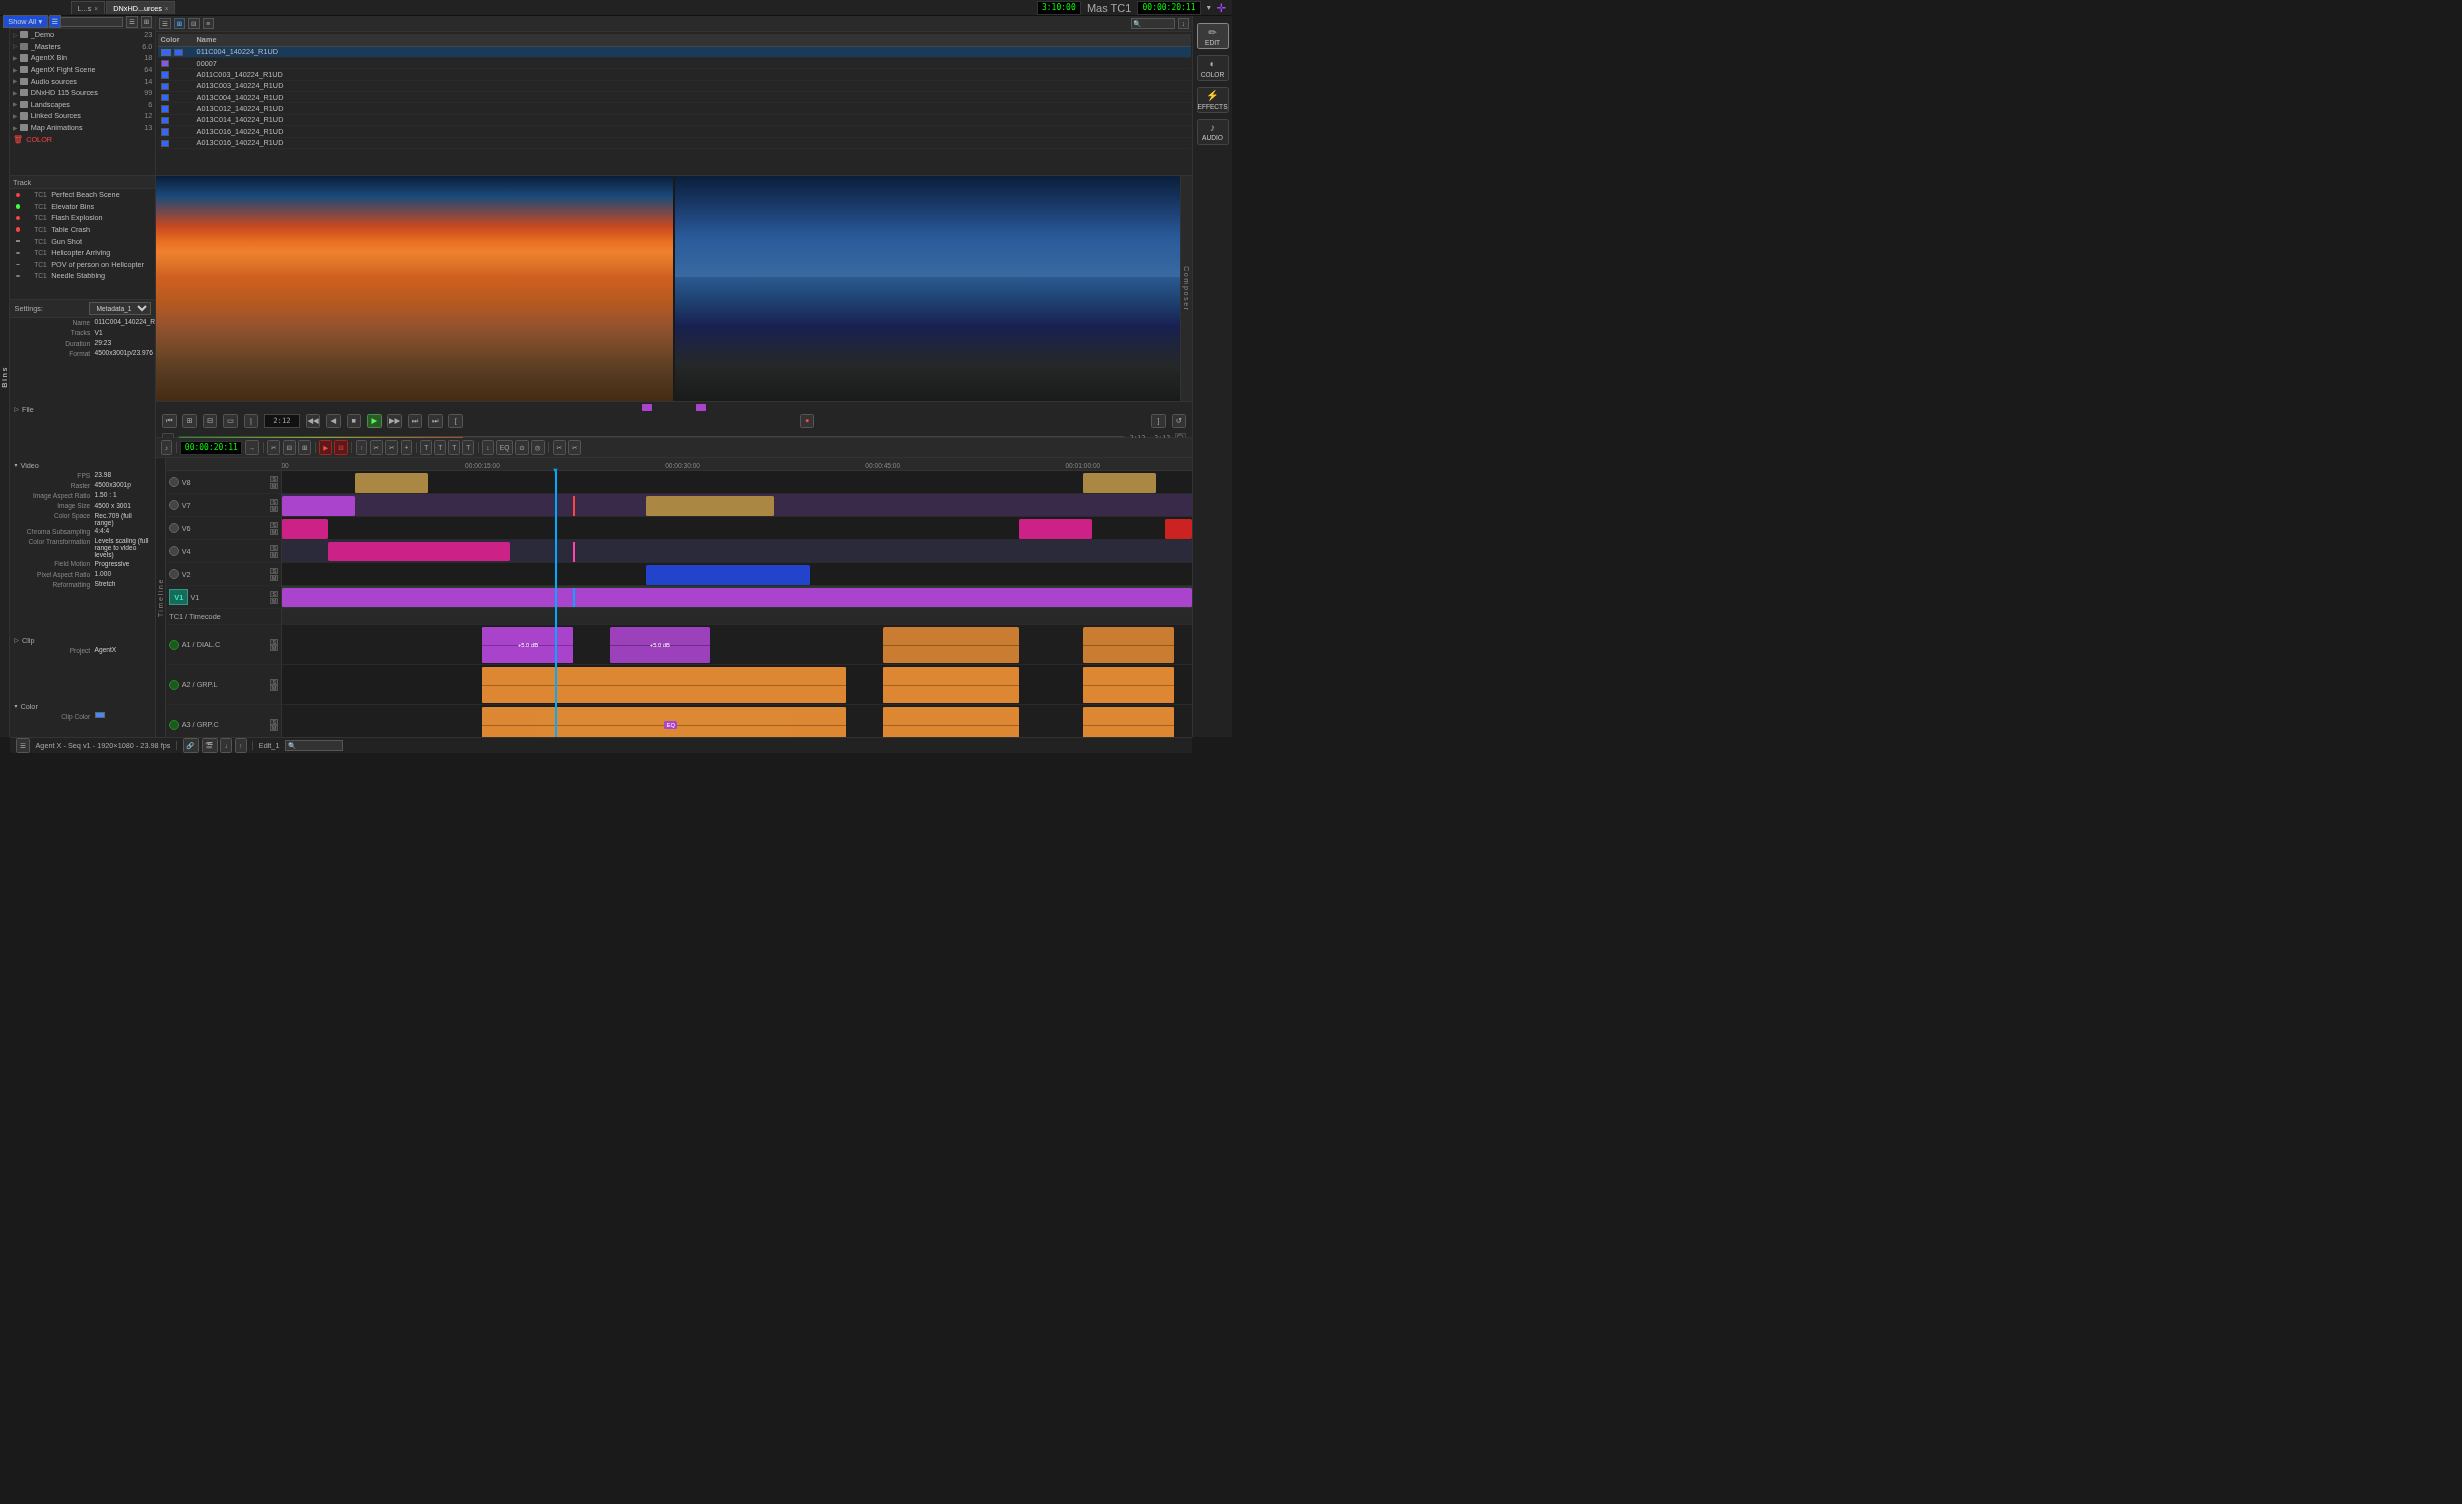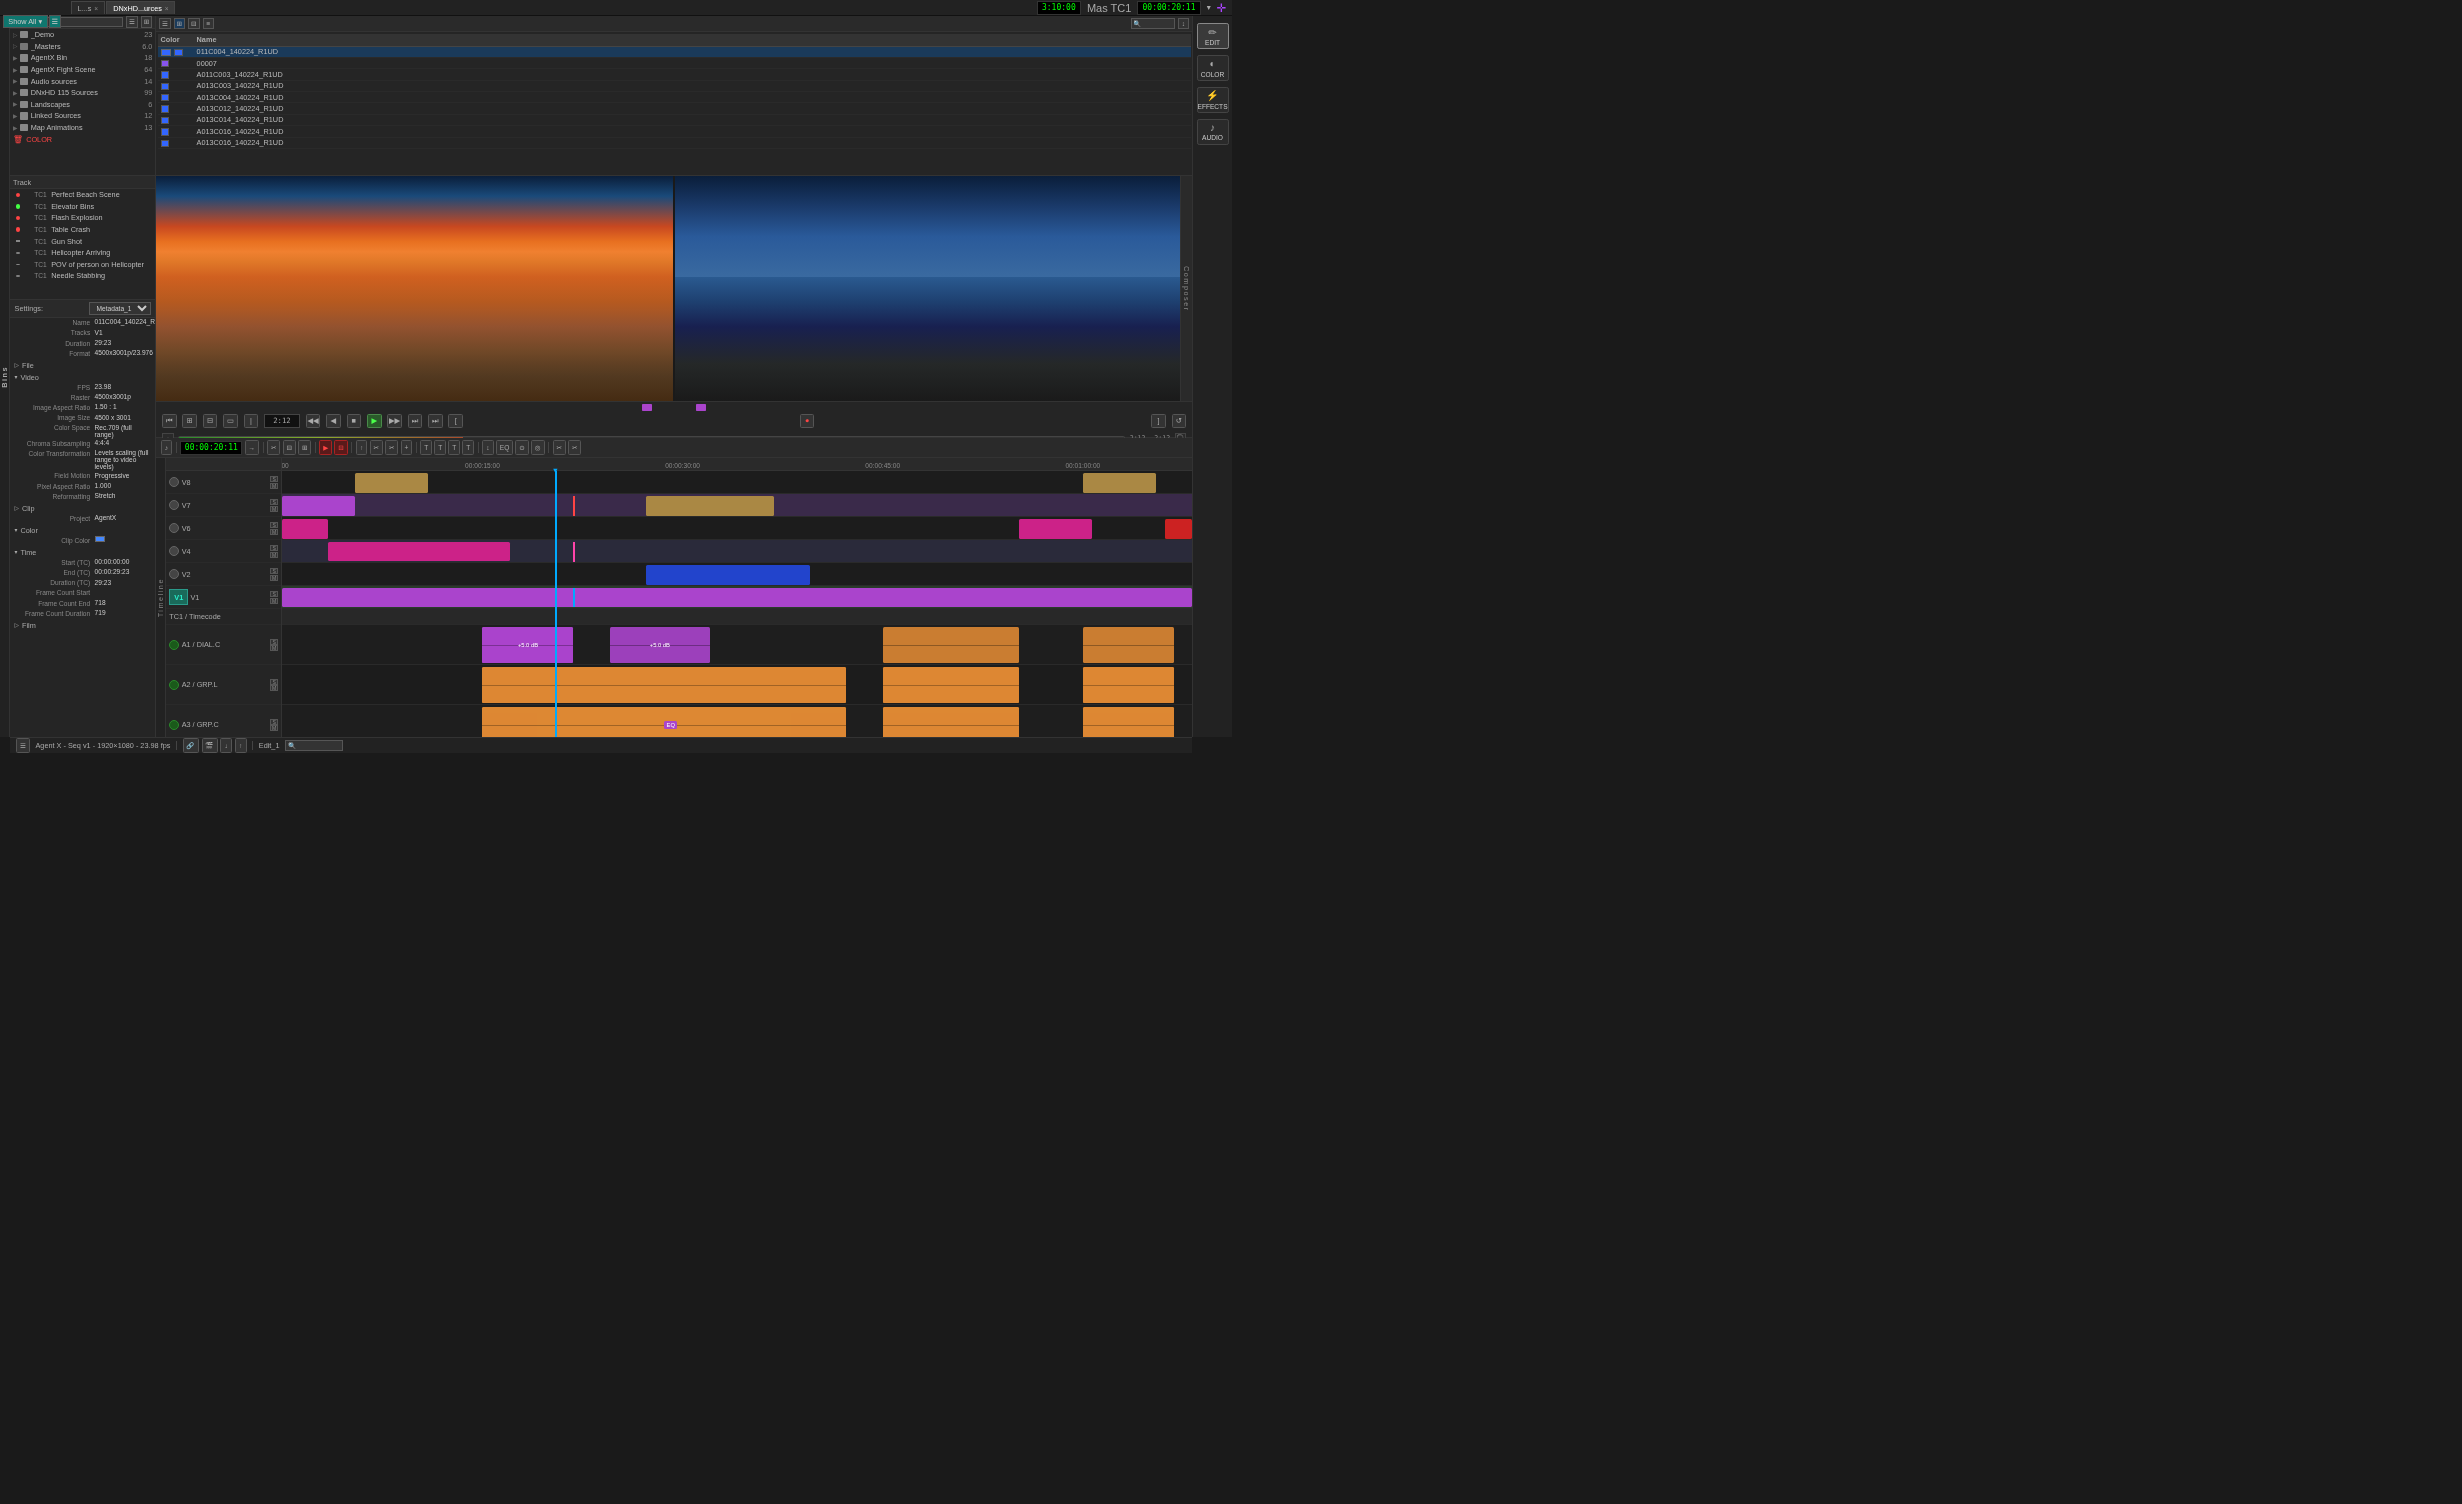--- a/index.html
+++ b/index.html
@@ -25,21 +25,21 @@
       border-bottom: 0.7px solid #111;
       z-index: 100;
     }
     .top-bar-left {
       display: flex;
       align-items: center;
       gap: 1.5px;
       padding: 0 2.9px;
     }
     .show-all-btn {
-      background: #0f766e;
+      background: #1d4ed8;
       border: 0.7px solid #555;
       color: #ccc;
       font-size: 7.3px;
       padding: 0.7px 4.4px;
       cursor: pointer;
       display: flex;
       align-items: center;
       gap: 2.2px;
       margin-top: 28px;
     }
@@ -323,20 +323,21 @@
       flex: 1;
     }
     .inspector-section {
       padding: 2.2px 4.4px 0.7px;
       color: #aaa;
       font-size: 7.3px;
       display: flex;
       align-items: center;
       gap: 2.9px;
       cursor: pointer;
+      margin-top: 44px;
     }
     .inspector-section .triangle {
       font-size: 5.8px;
     }
     .color-swatch {
       width: 10.2px;
       height: 5.8px;
       background: #4488ff;
       display: inline-block;
       border: 0.7px solid #666;

